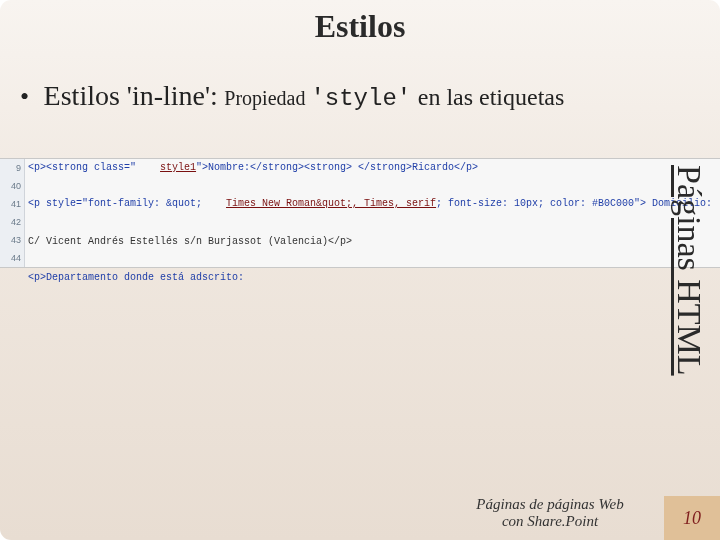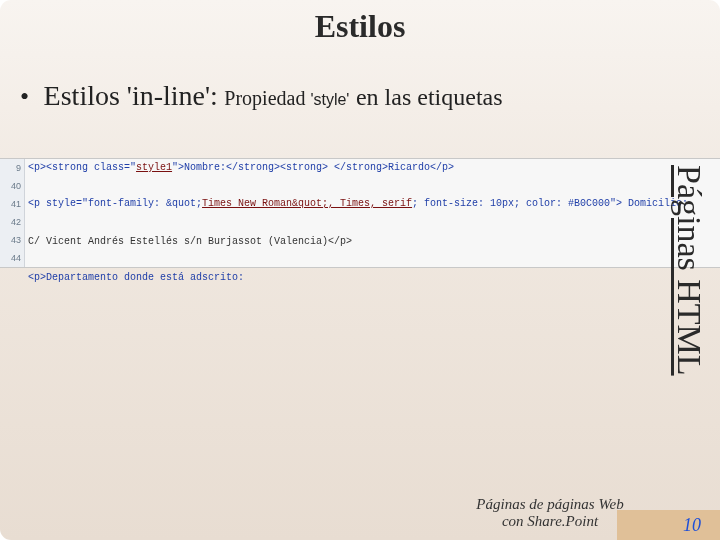--- a/index.html
+++ b/index.html
@@ -39,22 +39,22 @@
     font-size: 26px;
     margin-right: 8px;
   }
   .bullet-row .topic {
     font-size: 28px;
   }
   .bullet-row .prop {
     font-size: 20px;
   }
   .bullet-row .code {
-    font-family: Liberation Sans, sans-serif;
-    font-size: 16px;
+    font-family: Liberation Mono, monospace;
+    font-size: 24px;
     margin-top: 16px;
   }
   .bullet-row .tail {
     font-size: 24px;
     margin-top: 17px;
   }
 
   
   .code-panel {
     position: absolute;
@@ -95,21 +95,21 @@
     font-size: 10px;
     color: #555;
     height: 18px;
     line-height: 18px;
     white-space: nowrap;
     overflow: hidden;
   }
   .code-lines .kw { color: #1f3ea8; }
   .code-lines .attr { color: #7a1010; }
   .code-lines .txt { color: #333; margin-top: 20px; }
-  .code-lines .ul-seg { text-decoration: underline; }
+  .code-lines .ul-seg { text-decoration: underline; margin-left: 24px; }
 
   
   .sidebar-text {
     position: absolute;
     top: 165px;
     right: 12px;
     width: 40px;
     height: 250px;
   }
   .sidebar-text .rot {
@@ -147,29 +147,28 @@
     font-style: italic;
     font-size: 15px;
     color: #333;
     line-height: 1.15;
   }
   .footer-page {
     position: absolute;
     bottom: 0;
     right: 0;
     width: 56px;
-    height: 30px;
+    height: 44px;
     background: #e0c098;
     display: flex;
     align-items: center;
     justify-content: center;
     font-style: italic;
     font-size: 18px;
-    color: #1d4ed8;
-    padding-left: 47px;
+    color: #7f1d1d;
   }
 </style>
 </head>
 <body>
 
 <div class="slide">
 
   <div class="title">Estilos</div>
 
   <div class="bullet-row">

